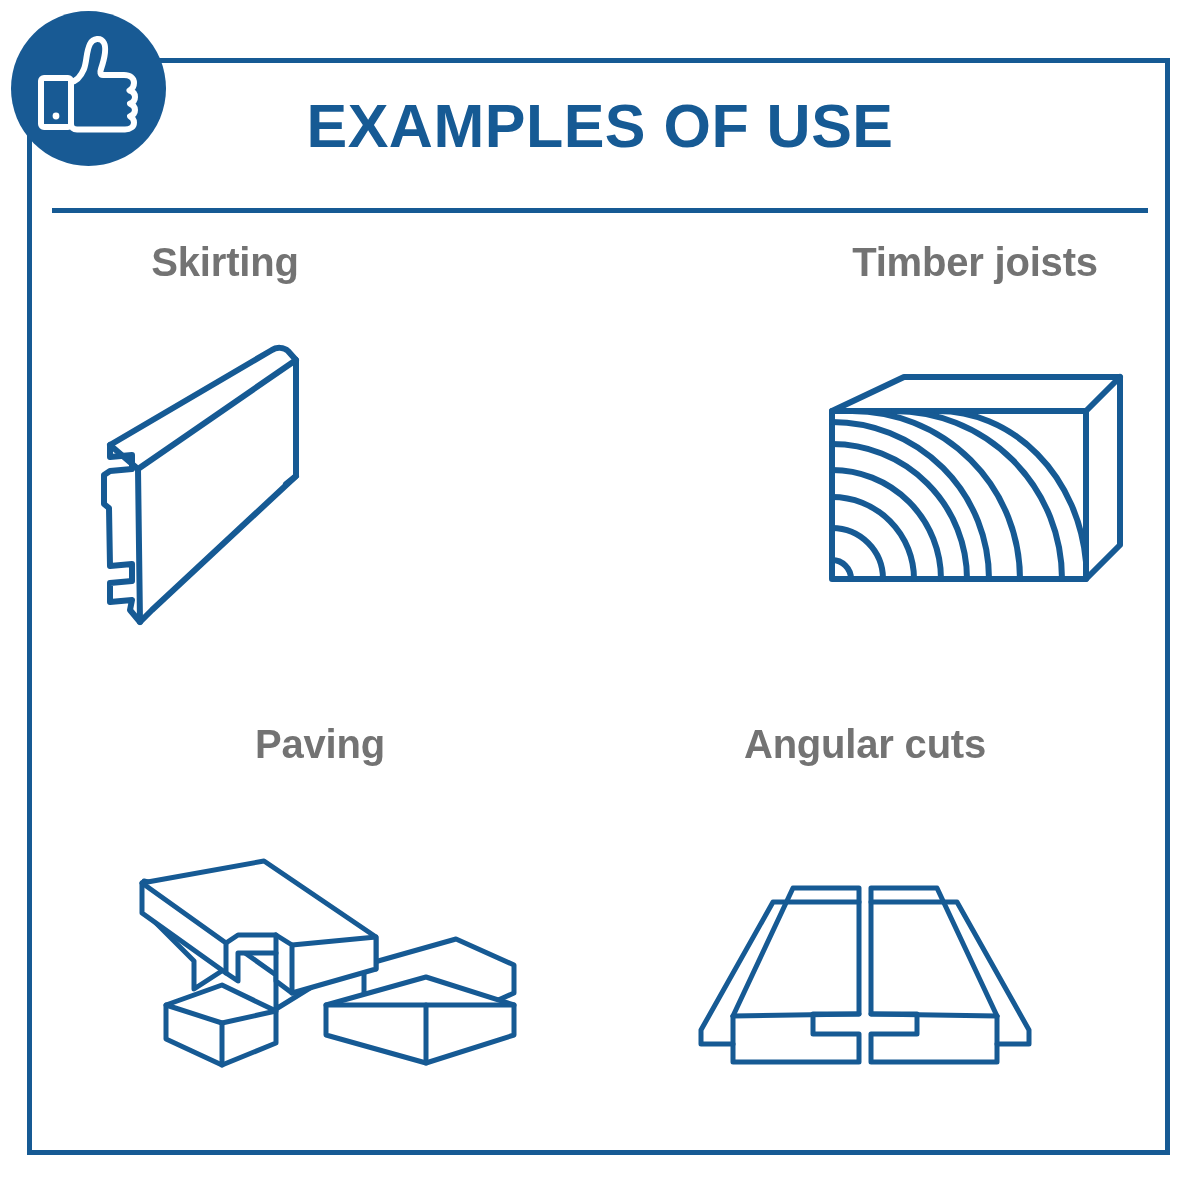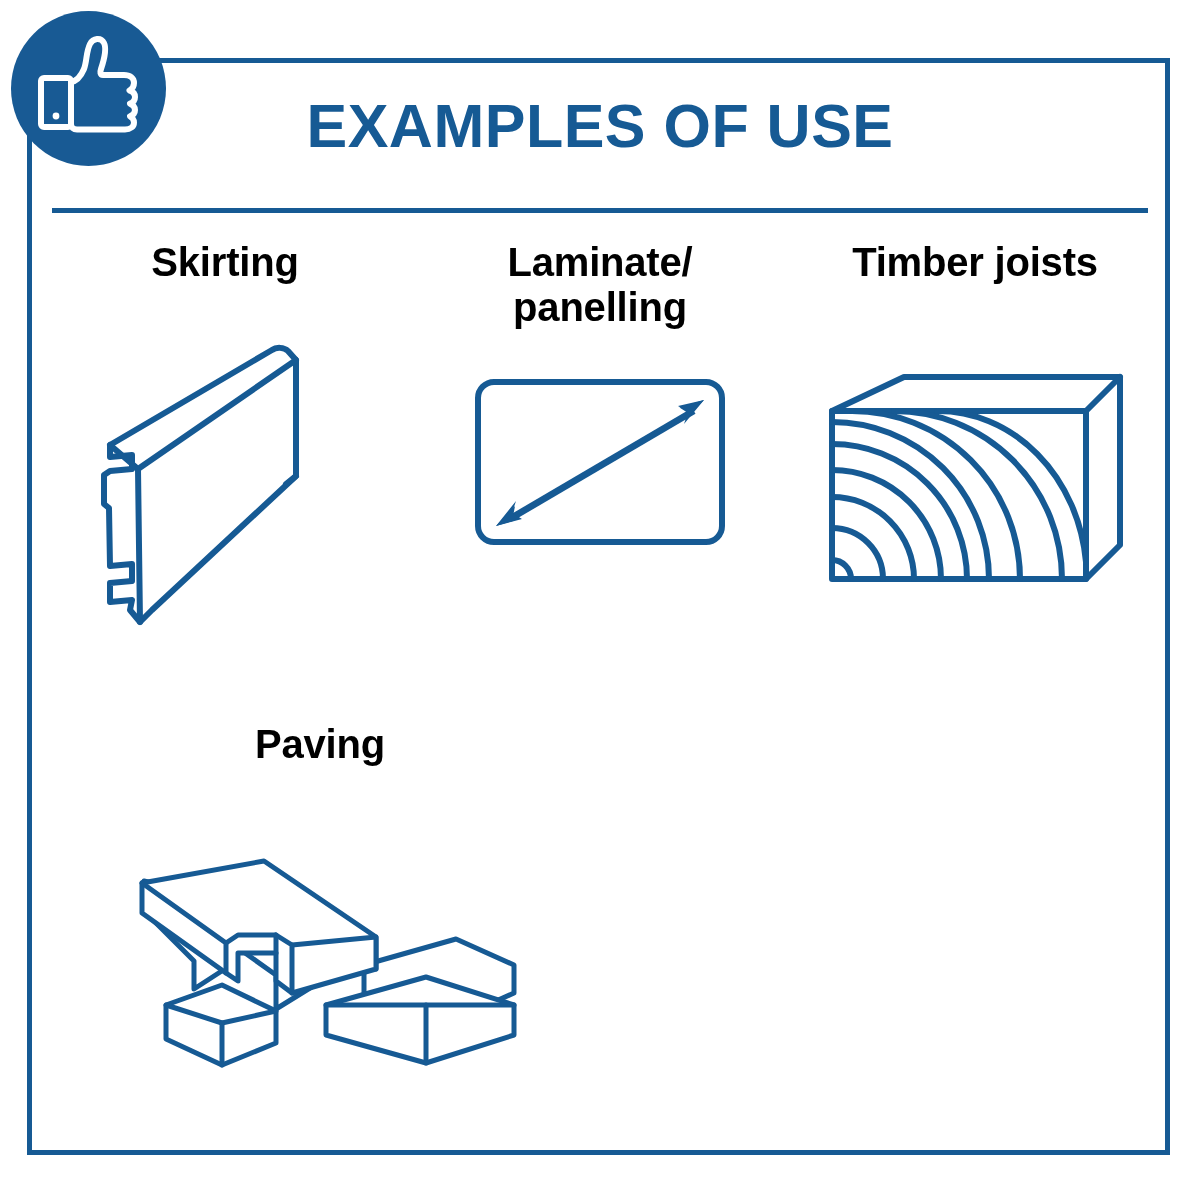--- a/index.html
+++ b/index.html
@@ -74,21 +74,21 @@
     background: #165a94;
     z-index: 4;
   }
 
   
   .cell {
     position: absolute;
   }
   .cell-label {
     text-align: center;
-    color: #000000;
+    color: #737373;
     font-weight: bold;
     font-size: 40px;
     line-height: 1.12;
     letter-spacing: -0.2px;
   }
   .cell-art {
     display: flex;
     align-items: center;
     justify-content: center;
   }
@@ -198,41 +198,20 @@
 
         <path class="ink" d="M 20 107 L 48 131 L 206 22"></path>
 
         <path class="ink" d="M 48 131 L 50 284"></path>
 
         <path class="ink" d="M 206 138 L 196 146"></path>
       </svg>
     </div>
   </div>
 
-  <div class="cell" id="cell-laminate">
-    <div class="cell-label">
-      <div>Laminate/</div>
-      <div>panelling</div>
-    </div>
-    <div class="cell-art">
-      <svg width="256" height="172" viewBox="0 0 256 172" xmlns="http://www.w3.org/2000/svg">
-        <rect class="ink" x="6" y="6" width="244" height="160" rx="16" ry="16" stroke-width="9"></rect>
-
-        <g class="ink-fat">
-          <path d="M 36 140 L 220 32 L 223.5 37.8 L 39.5 145.8 Z"></path>
-
-          <path d="M 232 24 L 206 30 L 216 36 L 212 48 Z"></path>
-          <path d="M 232 24 L 213 44 L 214.5 36 L 207.5 31.5 Z"></path>
-
-          <path d="M 24 150 L 50 143 L 40 137 L 44 125 Z"></path>
-          <path d="M 24 150 L 43 130 L 41.5 138 L 48.5 142.5 Z"></path>
-        </g>
-      </svg>
-    </div>
-  </div>
 
   <div class="cell" id="cell-paving">
     <div class="cell-label">Paving</div>
     <div class="cell-art">
       <svg width="388" height="232" viewBox="0 0 388 232" xmlns="http://www.w3.org/2000/svg">
         <g class="ink-thin">
 
           <path d="M 18 28 L 18 58 L 68 108 L 68 136 L 105 112 L 105 90 L 150 122 L 150 156
                    L 205 122 L 205 86 L 250 86 L 250 116
                    L 250 116 L 250 86 L 247 83
@@ -286,14 +265,38 @@
           <path d="M 10 62 A 157 157 0 0 1 167 219"></path>
 
           <path d="M 30 51 A 168 168 0 0 1 198 219"></path>
           <path d="M 72 51 A 168 168 0 0 1 240 219"></path>
           <path d="M 115 51 A 149 168 0 0 1 264 202"></path>
         </g>
       </svg>
     </div>
   </div>
 
+  <div class="cell" id="cell-angular">
+    <div class="cell-label">Angular cuts</div>
+    <div class="cell-art">
+      <svg width="380" height="206" viewBox="0 0 380 206" xmlns="http://www.w3.org/2000/svg">
+
+        <g class="ink-thin">
+          <path d="M 26 164 L 98 36 L 184 36 L 184 148 L 138 148 L 138 168 L 184 168 L 184 196
+                   L 58 196 L 58 178 L 26 178 Z" fill="#ffffff"></path>
+
+          <path d="M 58 150 L 118 22 L 184 22 L 184 36" fill="none"></path>
+          <path d="M 58 150 L 58 178" fill="none"></path>
+          <path d="M 58 150 L 184 148" fill="none"></path>
+        </g>
+
+        <g class="ink-thin">
+          <path d="M 354 164 L 282 36 L 196 36 L 196 148 L 242 148 L 242 168 L 196 168 L 196 196
+                   L 322 196 L 322 178 L 354 178 Z" fill="#ffffff"></path>
+          <path d="M 322 150 L 262 22 L 196 22 L 196 36" fill="none"></path>
+          <path d="M 322 150 L 322 178" fill="none"></path>
+          <path d="M 322 150 L 196 148" fill="none"></path>
+        </g>
+      </svg>
+    </div>
+  </div>
 
 </div>
 
 </body></html>

